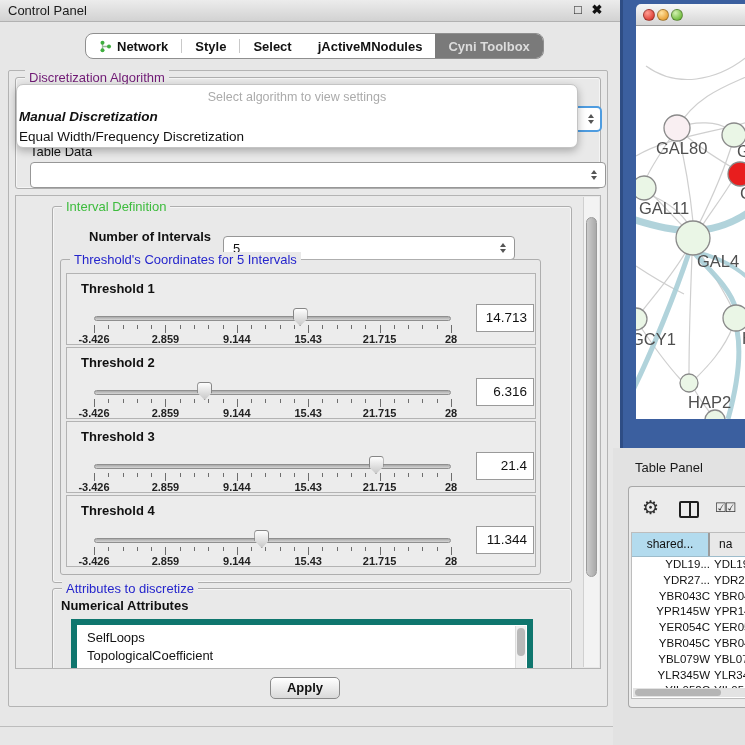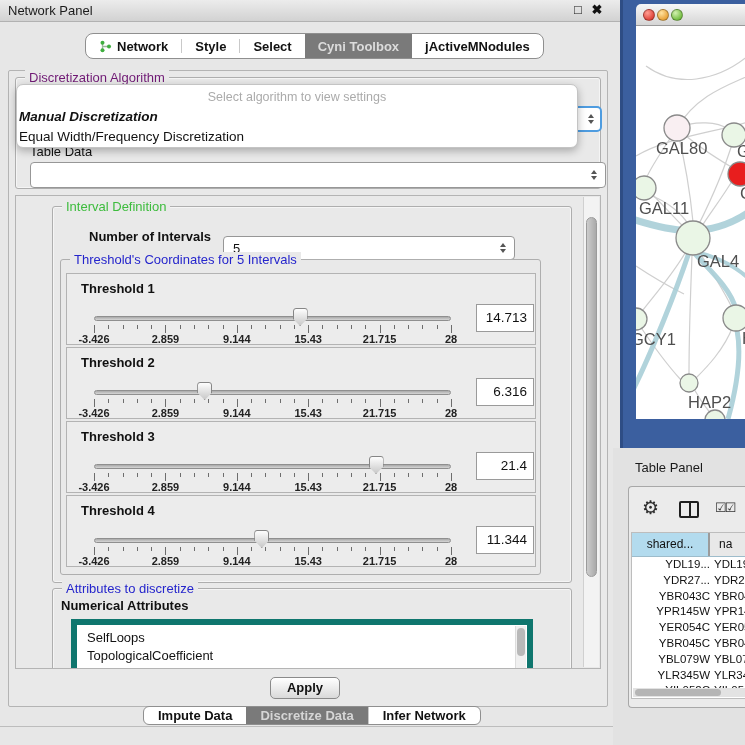--- a/index.html
+++ b/index.html
@@ -138,21 +138,21 @@
   #tp-hscroll{position:absolute;left:1px;right:1px;bottom:1px;height:9px;background:#e3e3e3;}
   #tp-hscroll .thumb{position:absolute;left:2px;top:1px;width:86px;height:7px;border-radius:4px;background:#b5b5b5;}
 </style>
 </head>
 <body>
 
 <div id="screen">
 
   <div id="cp">
     <div id="cp-titlebar">
-      <span id="cp-title">Network Panel</span>
+      <span id="cp-title">Control Panel</span>
       <span class="tb-btn" id="btn-float">□</span>
       <span class="tb-btn" id="btn-close">✖</span>
     </div>
 
     <div id="top-tabs">
       <div class="ttab">
         <span class="net-icon">
           <svg width="13" height="13" viewBox="0 0 13 13">
             <path d="M3.5 3 L3.5 10 M3.5 6.5 L9.5 6.5" stroke="#9bb89b" stroke-width="1.3" fill="none"></path>
             <circle cx="3.5" cy="2.8" r="2" fill="#3fae3f"></circle>
@@ -163,25 +163,25 @@
         <span>Network</span>
       </div>
       <div class="tsep"></div>
       <div class="ttab">
           <span>Style</span>
         </div>
       <div class="tsep"></div>
       <div class="ttab">
           <span>Select</span>
         </div>
+      <div class="ttab">
+          <span>jActiveMNodules</span>
+        </div>
       <div class="ttab selected">
           <span>Cyni Toolbox</span>
-        </div>
-      <div class="ttab">
-          <span>jActiveMNodules</span>
         </div>
     </div>
 
     <div id="outer-panel">
 
       <div class="groupbox" id="algo-group">
         <span class="gb-legend">Discretization Algorithm</span>
         <div class="combo" id="algo-combo">
           <span class="spin">
               <i class="up"></i>
@@ -405,32 +405,20 @@
 
       <div id="apply-btn">Apply</div>
     </div>
 
     <div id="algo-popup">
       <div id="popup-placeholder">Select algorithm to view settings</div>
       <div class="popup-opt bold">Manual Discretization</div>
       <div class="popup-opt">Equal Width/Frequency Discretization</div>
     </div>
 
-    <div id="bottom-tabs">
-      <div class="btab">
-          <span>Impute Data</span>
-        </div>
-      <div class="btab selected">
-          <span>Discretize Data</span>
-        </div>
-      <div class="bsep"></div>
-      <div class="btab">
-          <span>Infer Network</span>
-        </div>
-    </div>
   </div>
 
   <div id="net-frame">
     <div id="net-titlebar">
       <span class="light" id="light-red"></span>
       <span class="light" id="light-yellow"></span>
       <span class="light" id="light-green"></span>
     </div>
     <div id="net-canvas">
       <svg width="112" height="393" viewBox="0 0 112 393">

